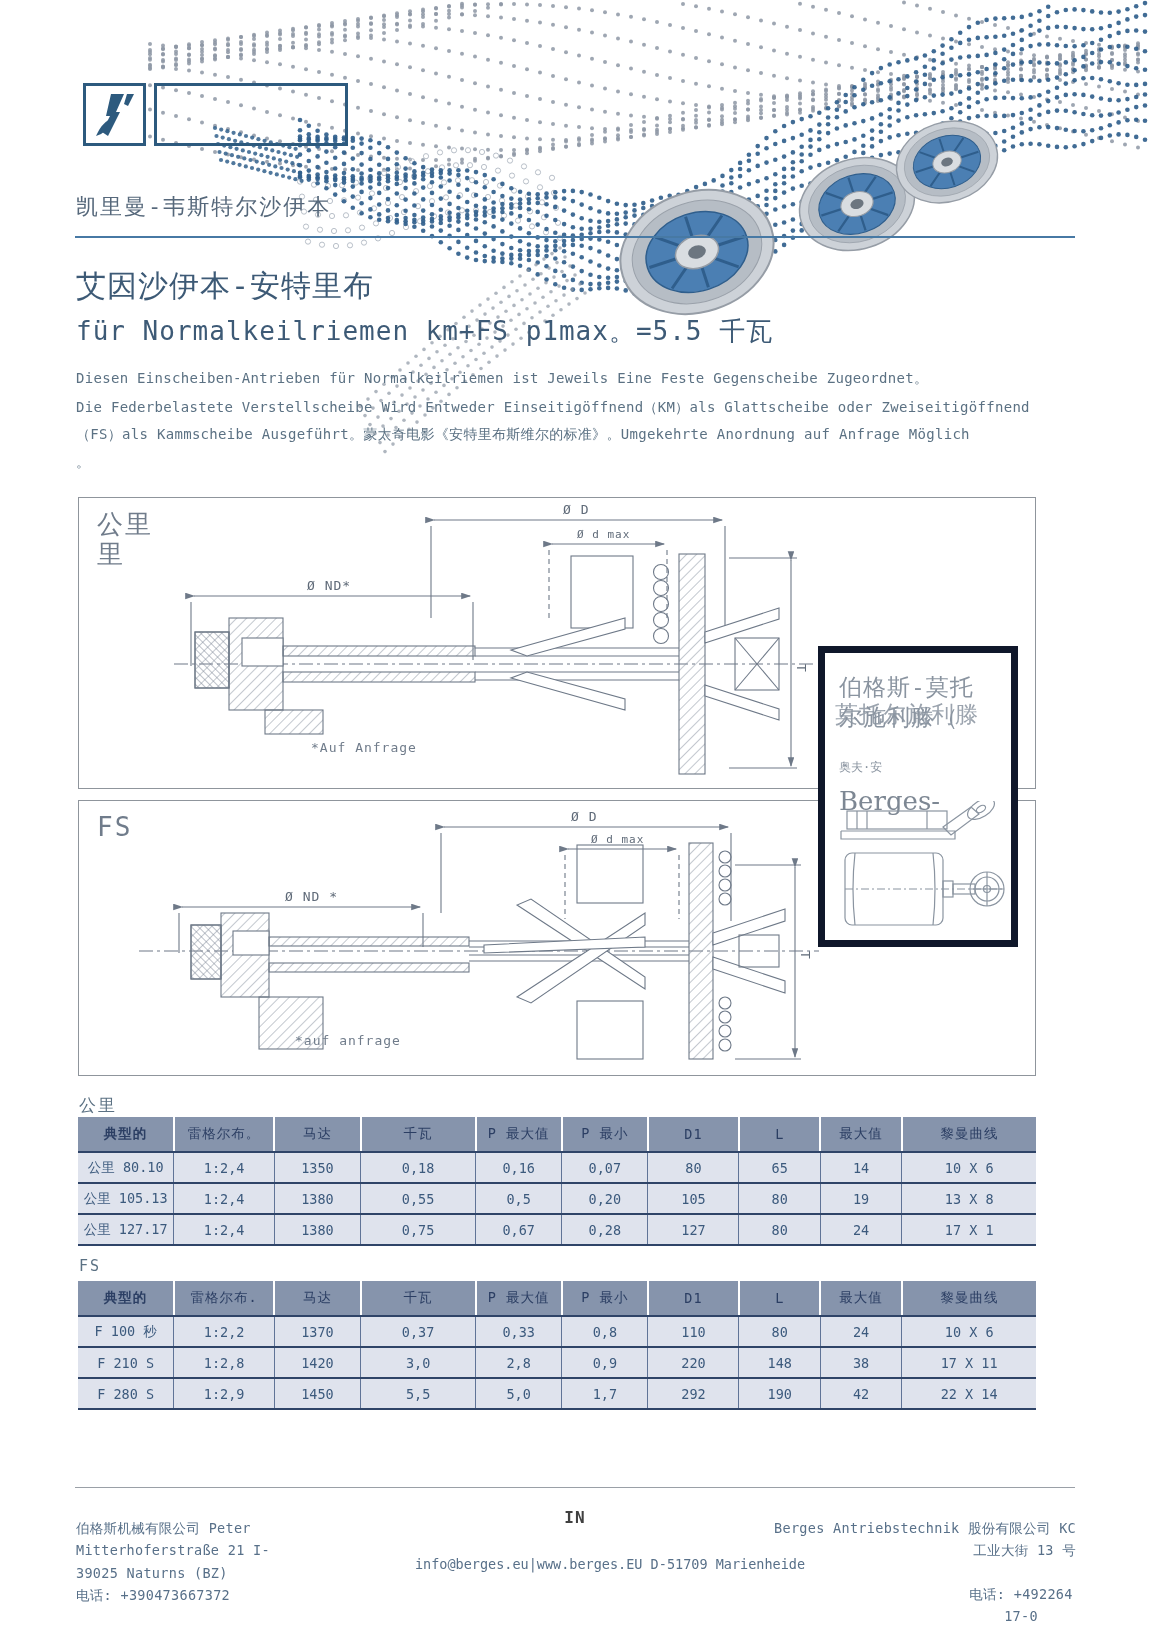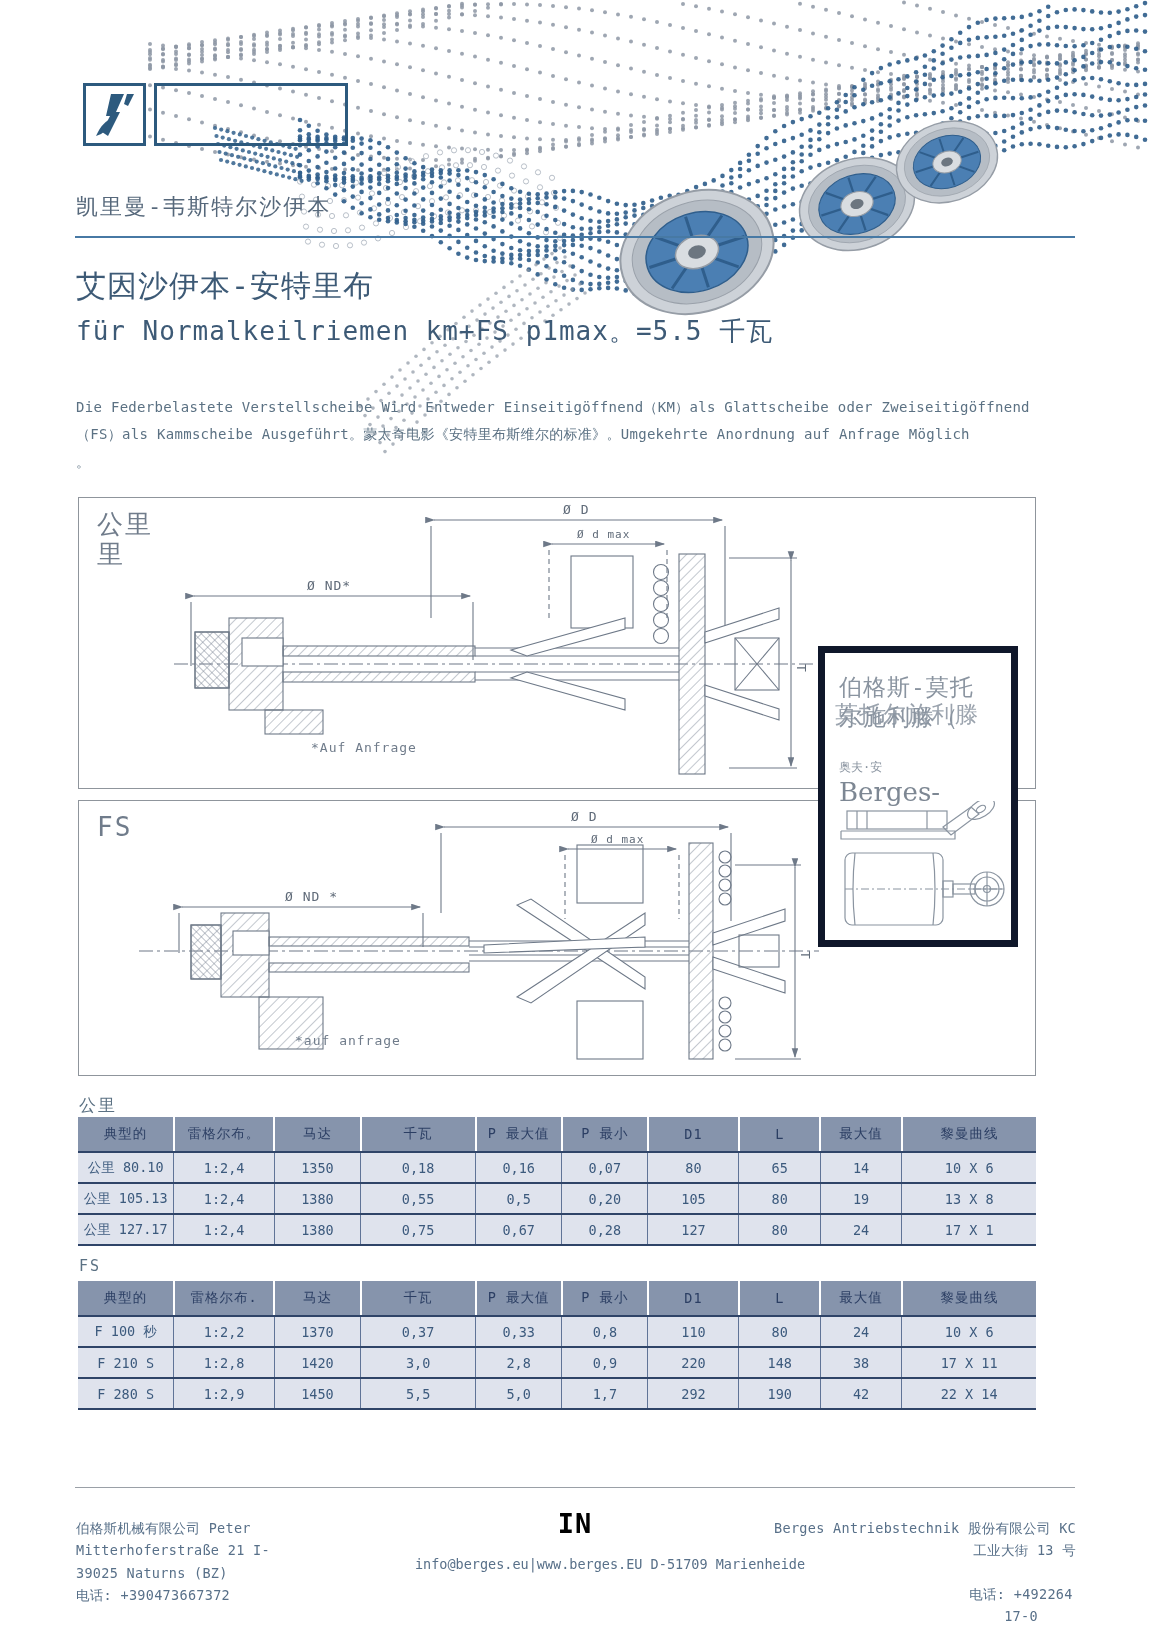--- a/index.html
+++ b/index.html
@@ -28,49 +28,49 @@
   .box-label{position:absolute;left:18px;top:12px;font-size:26px;color:#707c8b;line-height:1.15;letter-spacing:2px;}
   .draw-note{position:absolute;font-size:13px;color:#707c8b;letter-spacing:1px;}
   .draw-svg{position:absolute;left:0;top:0;}
 
   
   #side-box{left:818px;top:646px;width:186px;height:287px;border:7px solid #0f172a;background:#fff;z-index:5;}
   .ov{position:absolute;color:#8a94a0;white-space:pre-line;}
   #ov-a{left:14px;top:20px;font-size:23px;line-height:1.3;letter-spacing:1px;}
   #ov-b{left:10px;top:46px;font-size:23px;letter-spacing:1px;opacity:.85;}
   #ov-c{left:14px;top:106px;font-size:12px;}
-  #ov-d{left:14px;top:124px;font-size:26px;font-family:"DejaVu Serif","Liberation Serif",serif;color:#7d8793;}
+  #ov-d{left:14px;top:133px;font-size:26px;font-family:"DejaVu Serif","Liberation Serif",serif;color:#7d8793;}
   #motor-svg{position:absolute;left:6px;top:148px;}
 
   
   .sec-label{font-size:17px;color:#5b7183;letter-spacing:2px;z-index:2;}
   #km-sec{left:79px;top:1094px;}
   #fs-sec{left:79px;top:1257px;font-size:15px;}
   .tbl-wrap{z-index:2;}
   #km-tbl{left:78px;top:1117px;}
   #fs-tbl{left:78px;top:1281px;}
   table.data{width:958px;border-collapse:collapse;table-layout:fixed;}
   table.data th{background:#8694ac;color:#2b3e63;font-weight:normal;font-size:13.5px;height:32px;
     border-left:2px solid #fff;border-right:2px solid #fff;border-bottom:2px solid #2f4468;letter-spacing:1px;}
-  table.data th:first-child{border-left:none;}
+  table.data th:first-child{border-left:none;font-weight:bold;}
   table.data th:last-child{border-right:none;}
   table.data td{background:#dfe3ed;color:#3c5a7d;font-size:13.5px;text-align:center;height:27px;
     border-left:1px solid #607497;border-right:1px solid #607497;border-bottom:2px solid #2f4468;border-top:1px solid #fafbfd;}
   table.data td:first-child{border-left:none;margin-left:40px;}
   table.data td:last-child{border-right:none;margin-top:6px;}
   table.data col.c1{width:10%}table.data col.c2{width:10.5%}table.data col.c3{width:9%}
   table.data col.c4{width:12%}table.data col.c5{width:9%}table.data col.c6{width:9%}
   table.data col.c7{width:9.5%}table.data col.c8{width:8.5%}table.data col.c9{width:8.5%}
   table.data col.c10{width:14%}
 
   
   .foot-rule{left:75px;top:1487px;width:1000px;height:1px;background:#9aa0a7;z-index:2;}
   .foot{font-size:13.5px;color:#587089;line-height:1.65;z-index:2;letter-spacing:.3px;}
   #foot-left{left:76px;top:1517px;width:330px;}
-  #foot-center-mark{left:75px;top:1508px;width:1000px;text-align:center;font-size:27px;font-weight:bold;color:#000000;letter-spacing:1px;z-index:2;}
+  #foot-center-mark{left:75px;top:1508px;width:1000px;text-align:center;font-size:16px;font-weight:bold;color:#404040;letter-spacing:1px;z-index:2;}
   #foot-center-line{left:75px;top:1556px;width:1070px;text-align:center;font-size:13.5px;color:#587089;z-index:2;}
   #foot-right{left:716px;top:1517px;width:360px;text-align:right;}
   #foot-right-phone{left:921px;top:1583px;width:200px;text-align:center;}
 </style>
 </head>
 <body>
 
 <div class="page">
 
   <svg id="wave" class="abs" width="1150" height="470">
@@ -2419,20 +2419,21 @@
     </svg>
   </div>
   <div class="abs logo-box2"></div>
 
   <div class="abs brand-line">凯里曼-韦斯特尔沙伊本</div>
   <div class="abs rule-blue"></div>
 
   <div class="abs title1">艾因沙伊本-安特里布</div>
   <div class="abs title2">für Normalkeilriemen km+FS p1max。=5.5 千瓦</div>
 
+  <div id="p1" class="abs para">Diesen Einscheiben-Antrieben für Normalkeilriemen ist Jeweils Eine Feste Gegenscheibe Zugeordnet。</div>
   <div id="p2" class="abs para">
     <div>Die Federbelastete Verstellscheibe Wird Entweder Einseitigöffnend（KM）als Glattscheibe oder Zweiseitigöffnend</div>
     <div>（FS）als Kammscheibe Ausgeführt。蒙太奇电影《安特里布斯维尔的标准》。Umgekehrte Anordnung auf Anfrage Möglich</div>
     <div>。</div>
   </div>
 
   <div id="km-box" class="abs draw-box">
     <svg class="draw-svg" width="956" height="290" viewBox="0 0 956 290">
       <defs>
         <pattern id="km-h" width="7" height="7" patternUnits="userSpaceOnUse" patternTransform="rotate(45)">

